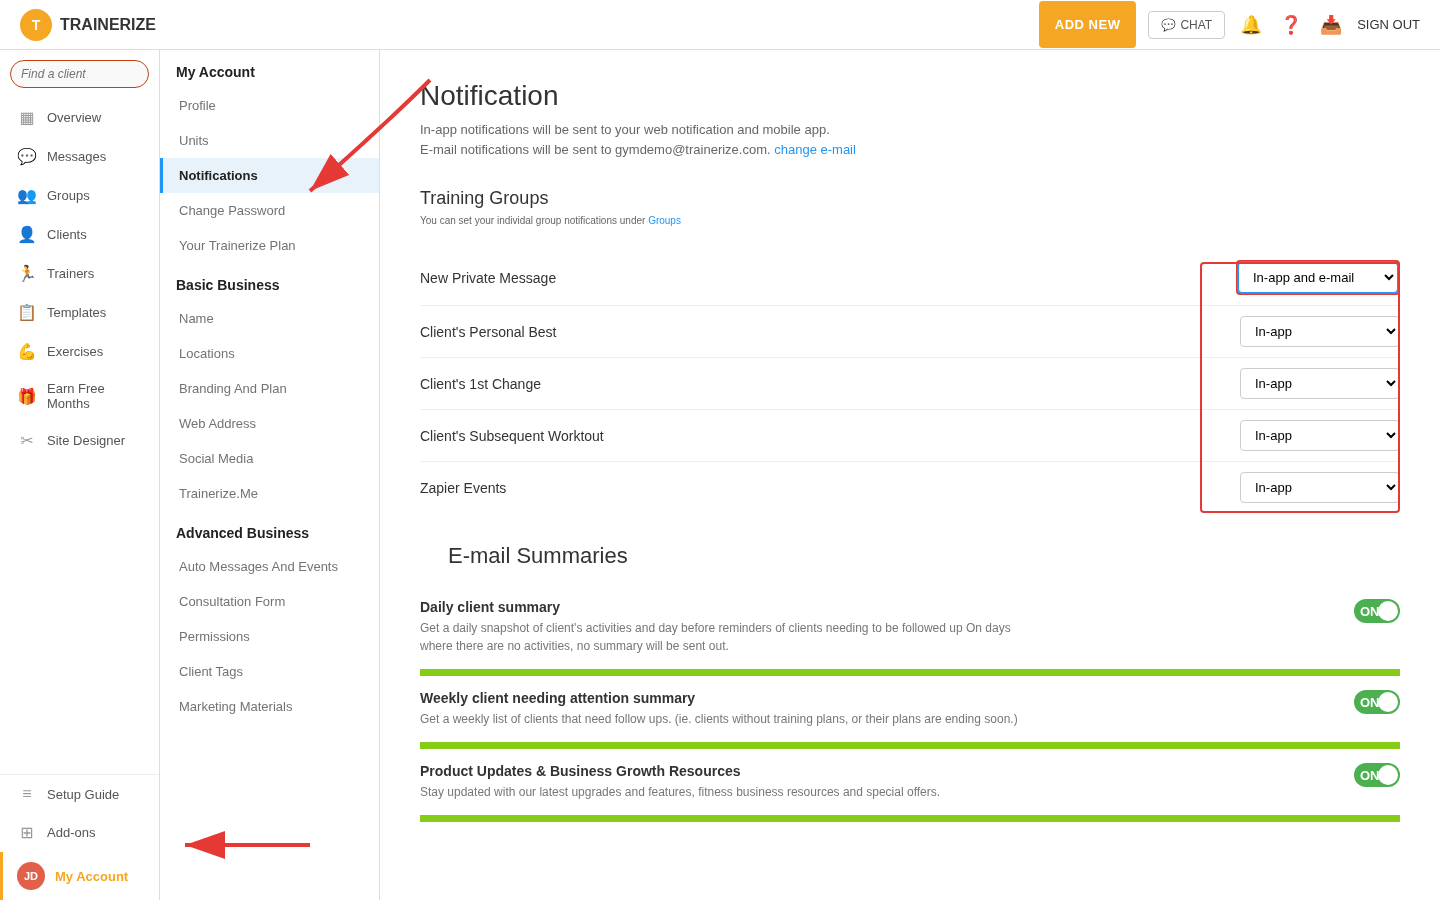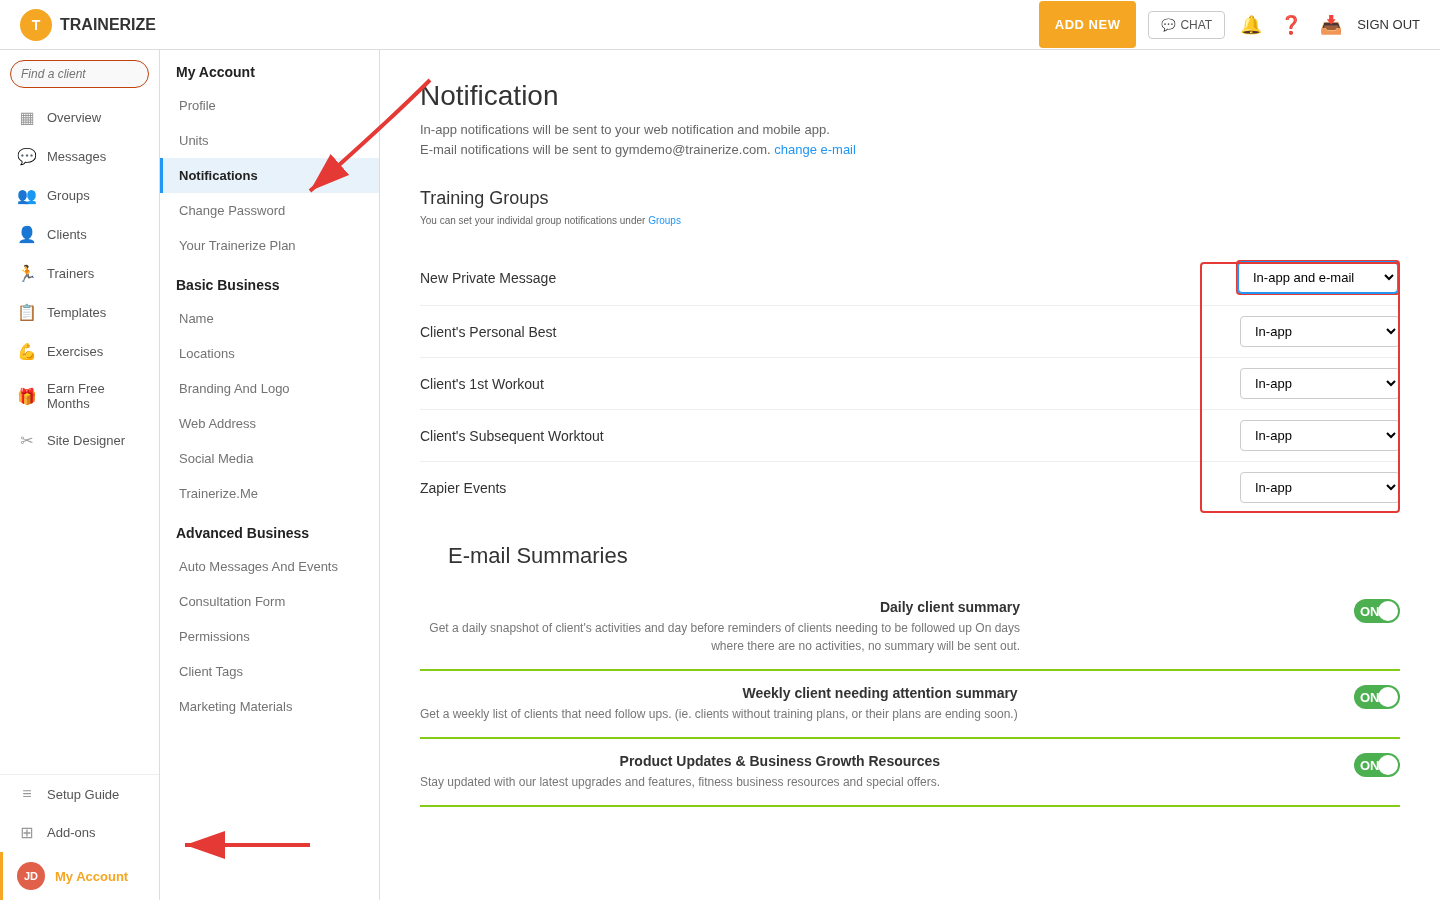--- a/index.html
+++ b/index.html
@@ -43,21 +43,21 @@
 
     .section-title { font-size: 18px; font-weight: 400; color: #333; margin-bottom: 6px; }
     .section-subtitle { font-size: 10px; color: #666; margin-bottom: 18px; }
     .section-subtitle a { color: #2196f3; text-decoration: none; }
     .notif-label { font-size: 14px; color: #333; flex: 1; }
     .notif-select { border: 1px solid #ccc; border-radius: 4px; padding: 6px 24px 6px 10px; font-size: 13px; appearance: auto; background: #fff; min-width: 160px; cursor: pointer; }
     .notif-select.highlighted { border-color: #2196f3; box-shadow: 0 0 0 1px #2196f3; }
 
     
     .email-section { margin-top: 30px; }
-    .summary-row { display: flex; align-items: flex-start; justify-content: space-between; padding: 14px 0; border-bottom: 2px solid #84cc16; text-align: right; }
+    .summary-row { display: flex; align-items: flex-start; justify-content: space-between; padding: 14px 0; border-bottom: 7px solid #84cc16; }
     .summary-text h4 { font-size: 14px; font-weight: 600; color: #333; margin-bottom: 4px; }
     .summary-text p { font-size: 12px; color: #777; max-width: 600px; line-height: 1.5; }
 
     
     .toggle { width: 46px; height: 24px; background: #4caf50; border-radius: 12px; display: flex; align-items: center; padding: 2px; cursor: pointer; flex-shrink: 0; margin-left: 20px; position: relative; }
     .toggle-knob { width: 20px; height: 20px; background: #fff; border-radius: 50%; margin-left: auto; }
     .toggle-label { position: absolute; left: 6px; font-size: 13px; color: #fff; font-weight: bold; }
     .training-groups { margin-bottom: 24px; margin-top: 29px; }
     .notif-table-row { display: flex; align-items: center; justify-content: space-between; padding: 10px 0; border-bottom: 1px solid #eee; }
     .notif-table-row:last-child { border-bottom: none; }
@@ -152,21 +152,21 @@
       Notifications
       
       <span style="position:absolute; right:-30px; top:-60px; color:#e53935; font-size:32px; transform: rotate(130deg); display:inline-block;">➡</span>
     </div>
     <div class="submenu-item">Change Password</div>
     <div class="submenu-item">Your Trainerize Plan</div>
 
     <div class="submenu-section-title">Basic Business</div>
     <div class="submenu-item">Name</div>
     <div class="submenu-item">Locations</div>
-    <div class="submenu-item">Branding And Logo</div>
+    <div class="submenu-item">Branding And Plan</div>
     <div class="submenu-item">Web Address</div>
     <div class="submenu-item">Social Media</div>
     <div class="submenu-item">Trainerize.Me</div>
 
     <div class="submenu-section-title">Advanced Business</div>
     <div class="submenu-item">Auto Messages And Events</div>
     <div class="submenu-item">Consultation Form</div>
     <div class="submenu-item">Permissions</div>
     <div class="submenu-item">Client Tags</div>
     <div class="submenu-item">Marketing Materials</div>
@@ -209,21 +209,21 @@
           <span class="notif-label">Client's Personal Best</span>
           <select class="notif-select">
             <option>In-app and e-mail</option>
             <option selected="">In-app</option>
             <option>E-mail</option>
             <option>None</option>
           </select>
         </div>
 
         <div class="notif-table-row">
-          <span class="notif-label">Client's 1st Workout</span>
+          <span class="notif-label">Client's 1st Change</span>
           <select class="notif-select">
             <option>In-app and e-mail</option>
             <option selected="">In-app</option>
             <option>E-mail</option>
             <option>None</option>
           </select>
         </div>
 
         <div class="notif-table-row">
           <span class="notif-label">Client's Subsequent Worktout</span>

